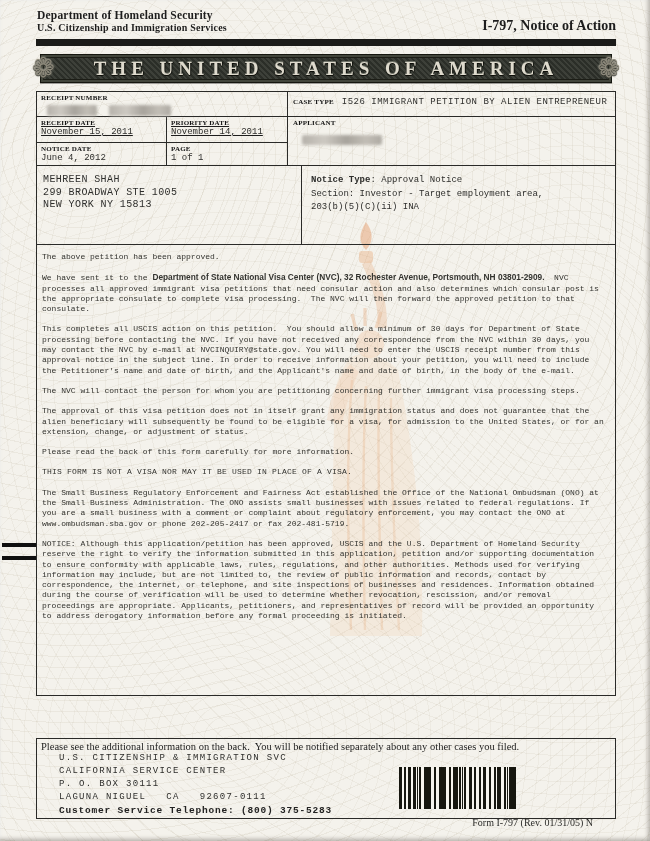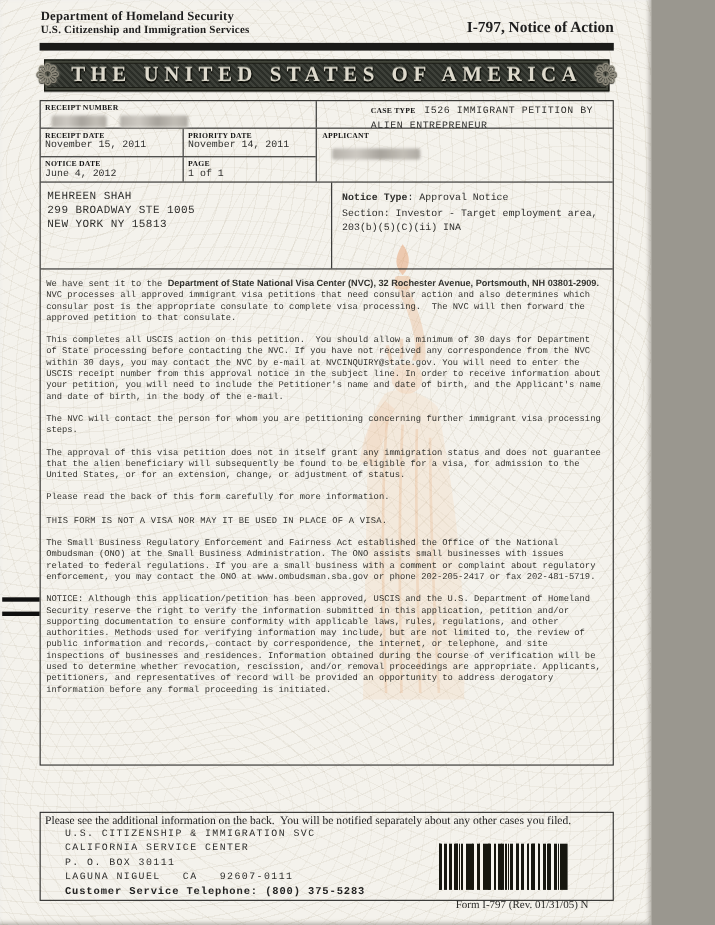--- a/index.html
+++ b/index.html
@@ -1,19 +1,19 @@
 <!DOCTYPE html>
 <html><head>
 <meta charset="utf-8">
 <style>
   html,body { margin:0; padding:0; background:#9a978f; }
   * { box-sizing:border-box; }
 
   .page {
-    position:relative; width:592px; height:841px; overflow:hidden;
+    position:relative; width:650px; height:841px; overflow:hidden;
     background-color:#f4f2ec;
     background-image:
       repeating-radial-gradient(circle at 12% 18%, rgba(185,175,152,0) 0 10px, rgba(185,175,152,.16) 10px 11px),
       repeating-radial-gradient(circle at 88% 42%, rgba(185,175,152,0) 0 12px, rgba(185,175,152,.13) 12px 13px),
       repeating-radial-gradient(circle at 35% 88%, rgba(185,175,152,0) 0 11px, rgba(185,175,152,.11) 11px 12px);
     box-shadow: inset -2px -2px 4px rgba(60,55,45,.35), inset 1px 1px 2px rgba(255,255,255,.6);
     font-family:"Liberation Serif", serif; color:#1d1d1d;
   }
 
   
@@ -49,27 +49,27 @@
   .doc-box {
     position:absolute; left:36px; right:34px; top:91px; height:605px;
     border:1.5px solid #2a2a28; display:flex; flex-direction:column;
     background:transparent;
   }
   .lbl { font-family:"Liberation Serif", serif; font-weight:bold; font-size:7px; letter-spacing:.2px; color:#141414; }
   .mono { font-family:"Liberation Mono", monospace; font-size:9px; color:#2e2e2c; }
 
   .row-1 { display:flex; height:25px; border-bottom:1px solid #2a2a28; }
   .cell-receipt-number { width:251px; border-right:1px solid #2a2a28; padding:2px 4px; }
-  .cell-case-type { flex:1; padding:2px 5px; line-height:10.5px;margin-left:44px; }
+  .cell-case-type { flex:1; padding:2px 5px; line-height:10.5px; }
   .cell-case-type .lbl { display:inline; margin-right:4px; }
   .cell-case-type .mono { display:inline; letter-spacing:.5px; }
 
   .row-23 { display:flex; height:49px; border-bottom:1px solid #2a2a28; }
   .left-dates { width:251px; border-right:1px solid #2a2a28; display:flex; flex-direction:column; }
-  .subrow-2 { display:flex; height:27px; border-bottom:1px solid #2a2a28; }
+  .subrow-2 { display:flex; height:27px; border-bottom:1px solid #2a2a28;text-decoration:underline; }
   .subrow-3 { display:flex; flex:1; }
   .cell-a { width:130px; border-right:1px solid #2a2a28; padding:2px 4px; }
   .cell-b { flex:1; padding:2px 4px; }
   .cell-applicant { flex:1; padding:2px 5px; }
 
   .redact {
     background:linear-gradient(90deg,#b5b1aa,#cdc9c2 28%,#a7a39c 55%,#c2beb6 80%,#aeaaa3);
     filter:blur(1.4px); border-radius:2px; height:11px;
   }
   .redact-receipt-1 { display:inline-block; width:50px; margin:3px 0 0 6px; vertical-align:top; }
@@ -200,20 +200,21 @@
         <div class="mono addr-line">NEW YORK NY 15813</div>
       </div>
       <div class="cell-notice">
         <div class="mono notice-line"><span class="bold-mono">Notice Type</span><span>: </span><span>Approval Notice</span></div>
         <div class="mono notice-line">Section: Investor - Target employment area,
 203(b)(5)(C)(ii) INA</div>
       </div>
     </div>
 
     <div class="body-box">
+      <p class="para">The above petition has been approved.</p>
       <p class="para"><span>We have sent it to the </span><span class="nvc-bold">Department of State National Visa Center (NVC), 32 Rochester Avenue, Portsmouth, NH 03801-2909.</span><span>  NVC processes all approved immigrant visa petitions that need consular action and also determines which consular post is the appropriate consulate to complete visa processing.  The NVC will then forward the approved petition to that consulate.</span></p>
       <p class="para">This completes all USCIS action on this petition.  You should allow a minimum of 30 days for Department of State processing before contacting the NVC. If you have not received any correspondence from the NVC within 30 days, you may contact the NVC by e-mail at NVCINQUIRY@state.gov. You will need to enter the USCIS receipt number from this approval notice in the subject line. In order to receive information about your petition, you will need to include the Petitioner's name and date of birth, and the Applicant's name and date of birth, in the body of the e-mail.</p>
       <p class="para">The NVC will contact the person for whom you are petitioning concerning further immigrant visa processing steps.</p>
       <p class="para">The approval of this visa petition does not in itself grant any immigration status and does not guarantee that the alien beneficiary will subsequently be found to be eligible for a visa, for admission to the United States, or for an extension, change, or adjustment of status.</p>
       <p class="para">Please read the back of this form carefully for more information.</p>
       <p class="para caps">THIS FORM IS NOT A VISA NOR MAY IT BE USED IN PLACE OF A VISA.</p>
       <p class="para">The Small Business Regulatory Enforcement and Fairness Act established the Office of the National Ombudsman (ONO) at the Small Business Administration. The ONO assists small businesses with issues related to federal regulations. If you are a small business with a comment or complaint about regulatory enforcement, you may contact the ONO at www.ombudsman.sba.gov or phone 202-205-2417 or fax 202-481-5719.</p>
       <p class="para">NOTICE: Although this application/petition has been approved, USCIS and the U.S. Department of Homeland Security reserve the right to verify the information submitted in this application, petition and/or supporting documentation to ensure conformity with applicable laws, rules, regulations, and other authorities. Methods used for verifying information may include, but are not limited to, the review of public information and records, contact by correspondence, the internet, or telephone, and site inspections of businesses and residences. Information obtained during the course of verification will be used to determine whether revocation, rescission, and/or removal proceedings are appropriate. Applicants, petitioners, and representatives of record will be provided an opportunity to address derogatory information before any formal proceeding is initiated.</p>
     </div>
   </div>

